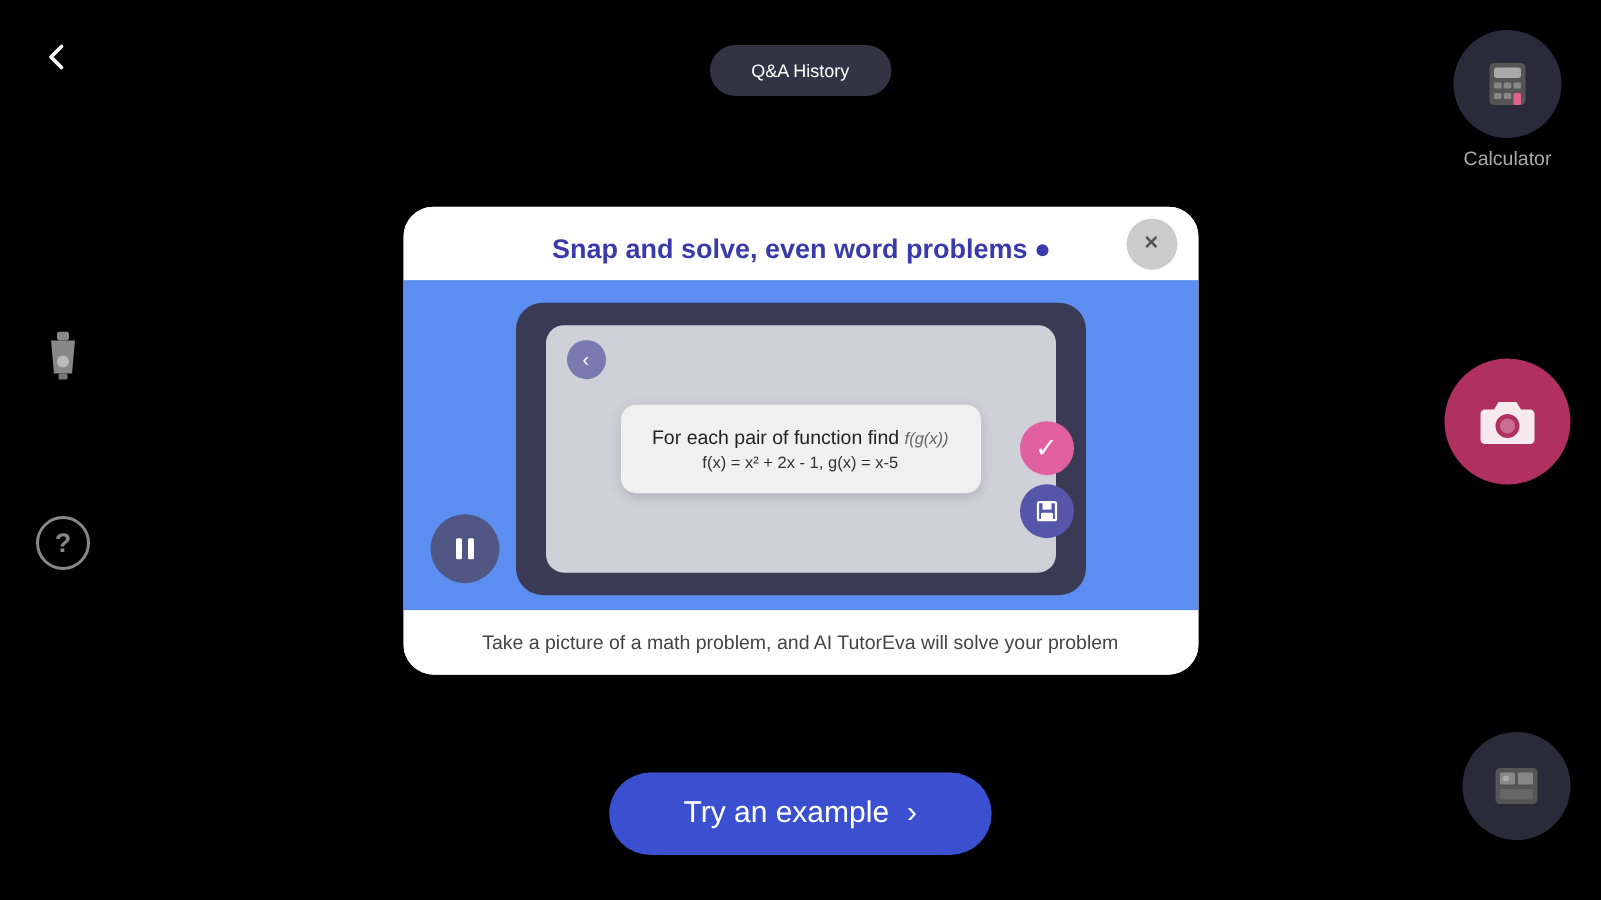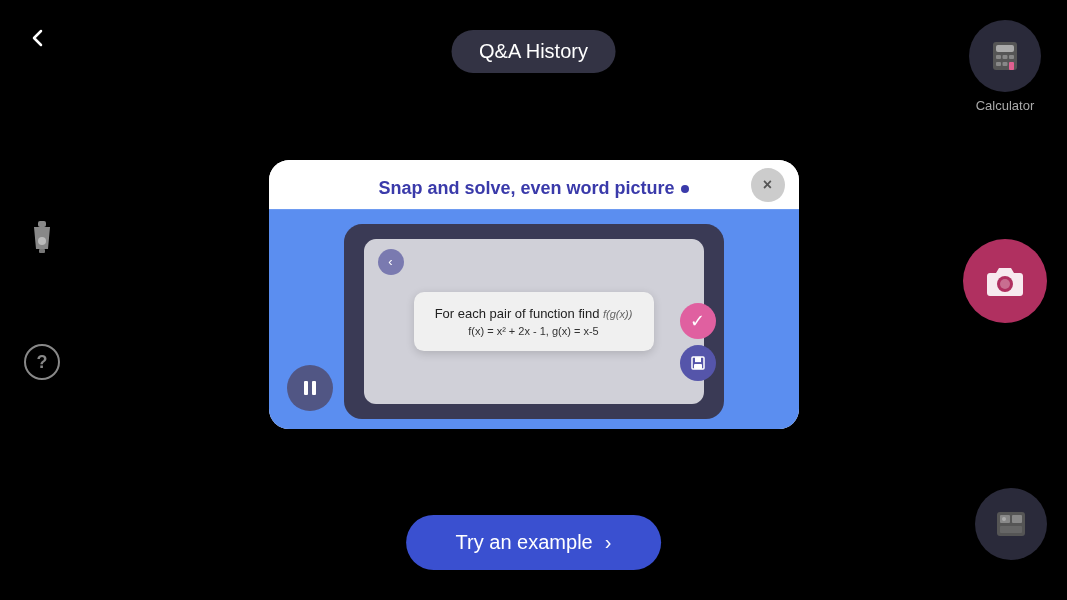--- a/index.html
+++ b/index.html
@@ -32,21 +32,21 @@
     .qa-history-btn {
       position: absolute;
       top: 30px;
       left: 50%;
       transform: translateX(-50%);
       background: rgba(60,60,80,0.85);
       color: #fff;
       border: none;
       border-radius: 24px;
       padding: 10px 28px;
-      font-size: 20px;
+      font-size: 12px;
       cursor: pointer;
       white-space: nowrap;
     }
 
     
     .right-sidebar {
       position: absolute;
       right: 20px;
       top: 0;
       height: 100%;
@@ -400,21 +400,21 @@
     <rect x="7" y="9" width="10" height="8" rx="1" fill="#888"></rect>
     <rect x="19" y="9" width="10" height="8" rx="1" fill="#888"></rect>
     <rect x="7" y="20" width="22" height="7" rx="1" fill="#666"></rect>
     <circle cx="11" cy="13" r="2" fill="#aaa"></circle>
   </svg>
 </div>
 
 <div class="modal-overlay">
   <div class="modal-title-bar">
     <div class="modal-title">
-      <span>Snap and solve, even word picture</span><span class="dot"></span>
+      <span>Snap and solve, even word problems</span><span class="dot"></span>
     </div>
     <div class="close-btn">×</div>
   </div>
 
   <div class="modal-content">
     <div class="phone-mockup">
       <div class="phone-screen">
         <div class="phone-back-icon">‹</div>
         <div class="math-card">
           <div class="problem-text">
@@ -435,18 +435,21 @@
     </div>
 
     <div class="pause-btn">
       <svg width="18" height="18" viewBox="0 0 18 18" fill="none">
         <rect x="3" y="2" width="4" height="14" rx="1" fill="white"></rect>
         <rect x="11" y="2" width="4" height="14" rx="1" fill="white"></rect>
       </svg>
     </div>
   </div>
 
+  <div class="modal-footer">
+    <div class="modal-footer-text">Take a picture of a math problem, and AI TutorEva will solve your problem</div>
+  </div>
 </div>
 
 <button class="try-example-btn">
   <span>Try an example</span>
   <span class="chevron">›</span>
 </button>
 
 </body></html>

